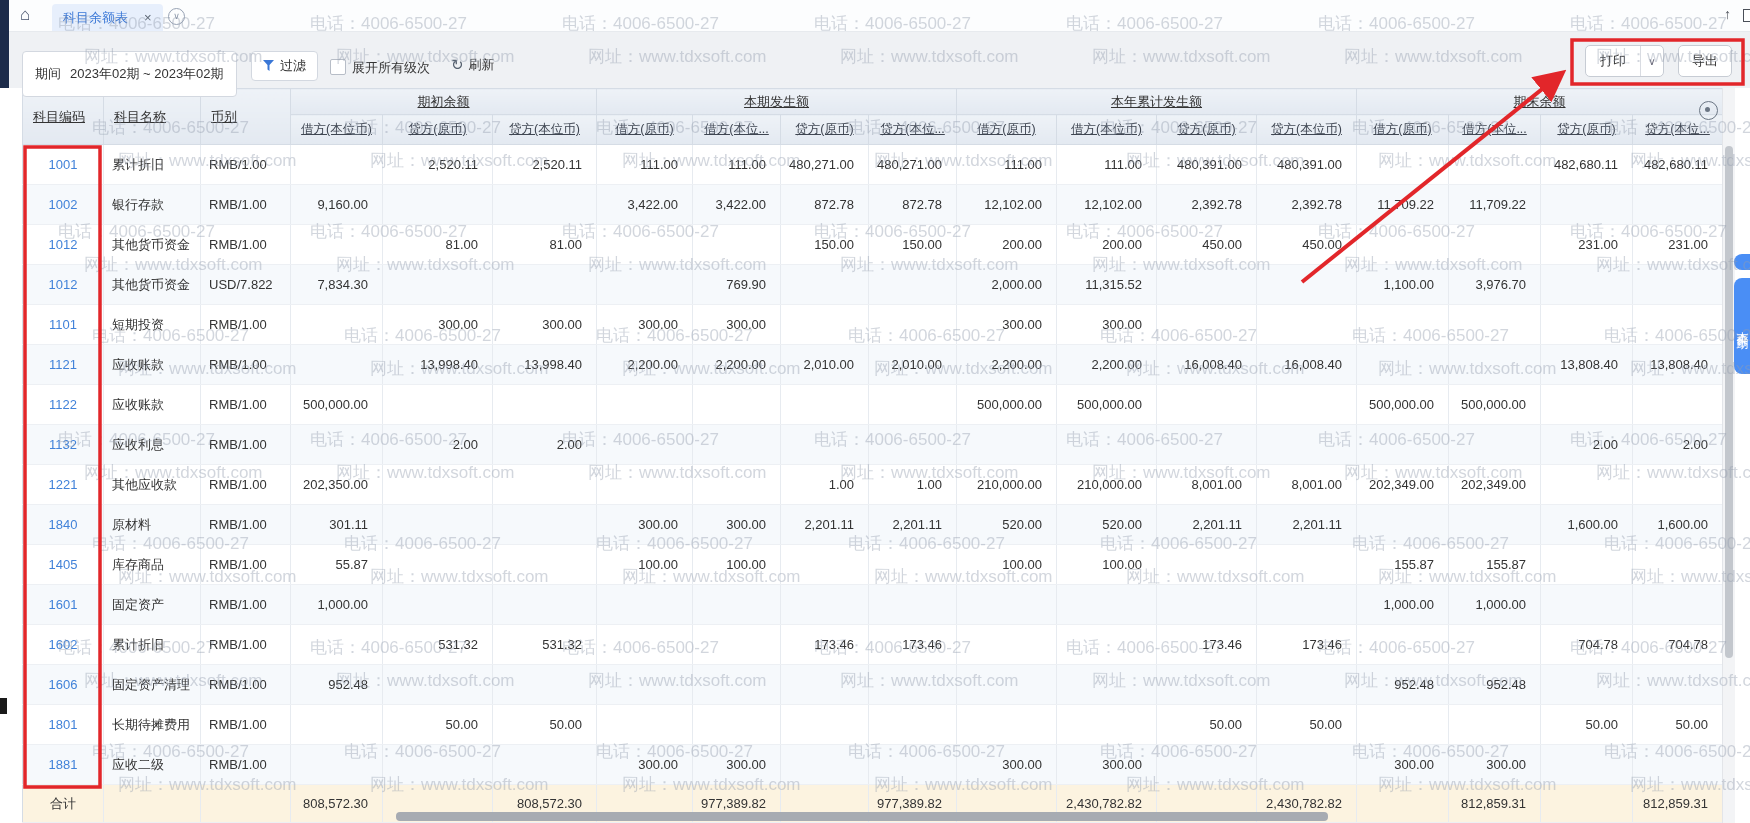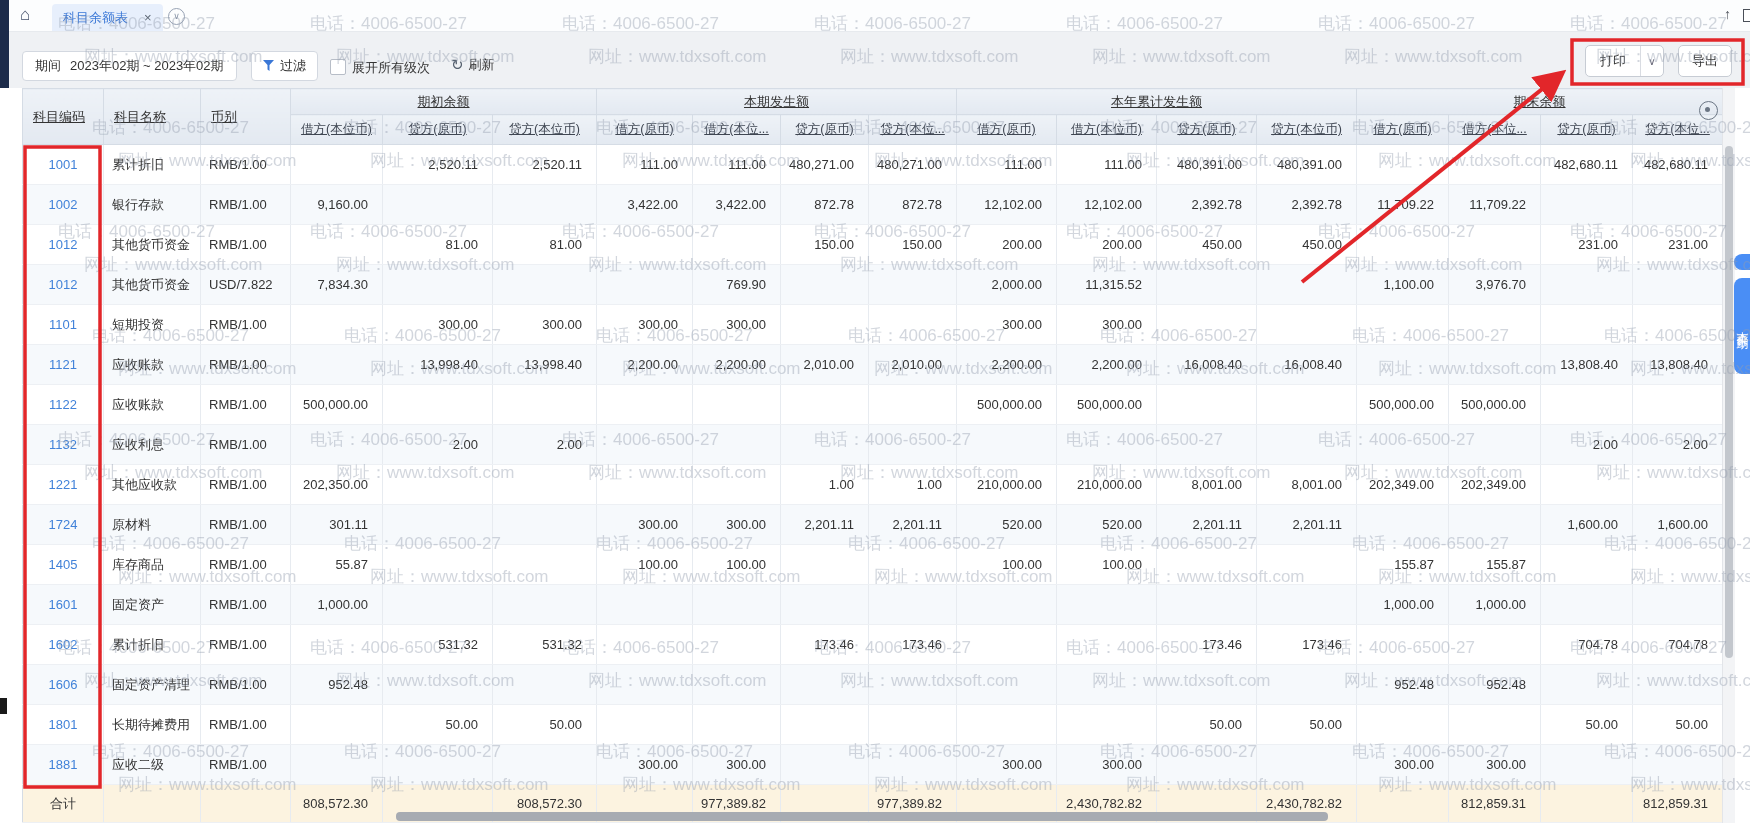--- a/index.html
+++ b/index.html
@@ -15,21 +15,21 @@
   .tab-title{color:#3a77d6;font-size:13px;}
   .tab-close{color:#5d6775;font-size:13px;}
   .circ-chev{position:absolute;left:168px;top:8px;width:15px;height:15px;border:1.4px solid #97a2b4;border-radius:50%;
        color:#8a96a8;font-size:9px;text-align:center;line-height:14px;z-index:3;}
   .up-ic{position:absolute;left:1724px;top:6px;font-size:14px;color:#4a4f58;z-index:3;}
   .expand-ic{position:absolute;left:1743px;top:9px;width:11px;height:11px;border:1.6px solid #4a4f58;z-index:3;background:#fff;}
 
   
   .toolbar{position:absolute;left:9px;top:31px;width:1741px;height:57px;background:#eff1f4;z-index:1;}
   .period-box{position:absolute;left:22px;top:51px;height:28px;border:1px solid #d3d8e0;background:#fff;border-radius:4px;
-       display:flex;align-items:center;padding:0 12px;gap:9px;font-size:13px;color:#333;z-index:3;}
+       display:flex;align-items:center;padding:8px 12px;gap:9px;font-size:13px;color:#333;z-index:3;}
   .filter-box{position:absolute;left:251px;top:51px;height:28px;border:1px solid #d3d8e0;background:#fff;border-radius:4px;
        display:flex;align-items:center;padding:0 11px;gap:6px;font-size:13px;color:#333;z-index:3;}
   .chk{position:absolute;left:330px;top:59px;width:14px;height:14px;border:1px solid #b7bdc7;border-radius:2px;background:#fff;z-index:3;}
   .chk-label{position:absolute;left:352px;top:59px;font-size:13px;color:#333;z-index:3;}
   .refresh-btn{position:absolute;left:451px;top:56px;display:flex;align-items:center;gap:5px;z-index:3;color:#333;font-size:13px;}
   .refresh-glyph{font-size:15px;color:#55606e;}
   .print-group{position:absolute;left:1585px;top:45px;height:30px;border:1px solid #c7ccd4;background:#fff;border-radius:5px;
        display:flex;align-items:stretch;z-index:3;}
   .print-main{padding:0 14px;font-size:13px;color:#333;display:flex;align-items:center;border-right:1px solid #d9dce2;}
   .print-chev{width:22px;display:flex;align-items:center;justify-content:center;color:#667;font-size:10px;}
@@ -335,21 +335,21 @@
             <td class="num">210,000.00</td>
             <td class="num">210,000.00</td>
             <td class="num">8,001.00</td>
             <td class="num">8,001.00</td>
             <td class="num">202,349.00</td>
             <td class="num">202,349.00</td>
             <td class="num"></td>
             <td class="num"></td>
           </tr>
           <tr class="alt">
-            <td class="code">1724</td>
+            <td class="code">1840</td>
             <td class="nm">原材料</td>
             <td class="cur">RMB/1.00</td>
             <td class="num">301.11</td>
             <td class="num"></td>
             <td class="num"></td>
             <td class="num">300.00</td>
             <td class="num">300.00</td>
             <td class="num">2,201.11</td>
             <td class="num">2,201.11</td>
             <td class="num">520.00</td>

